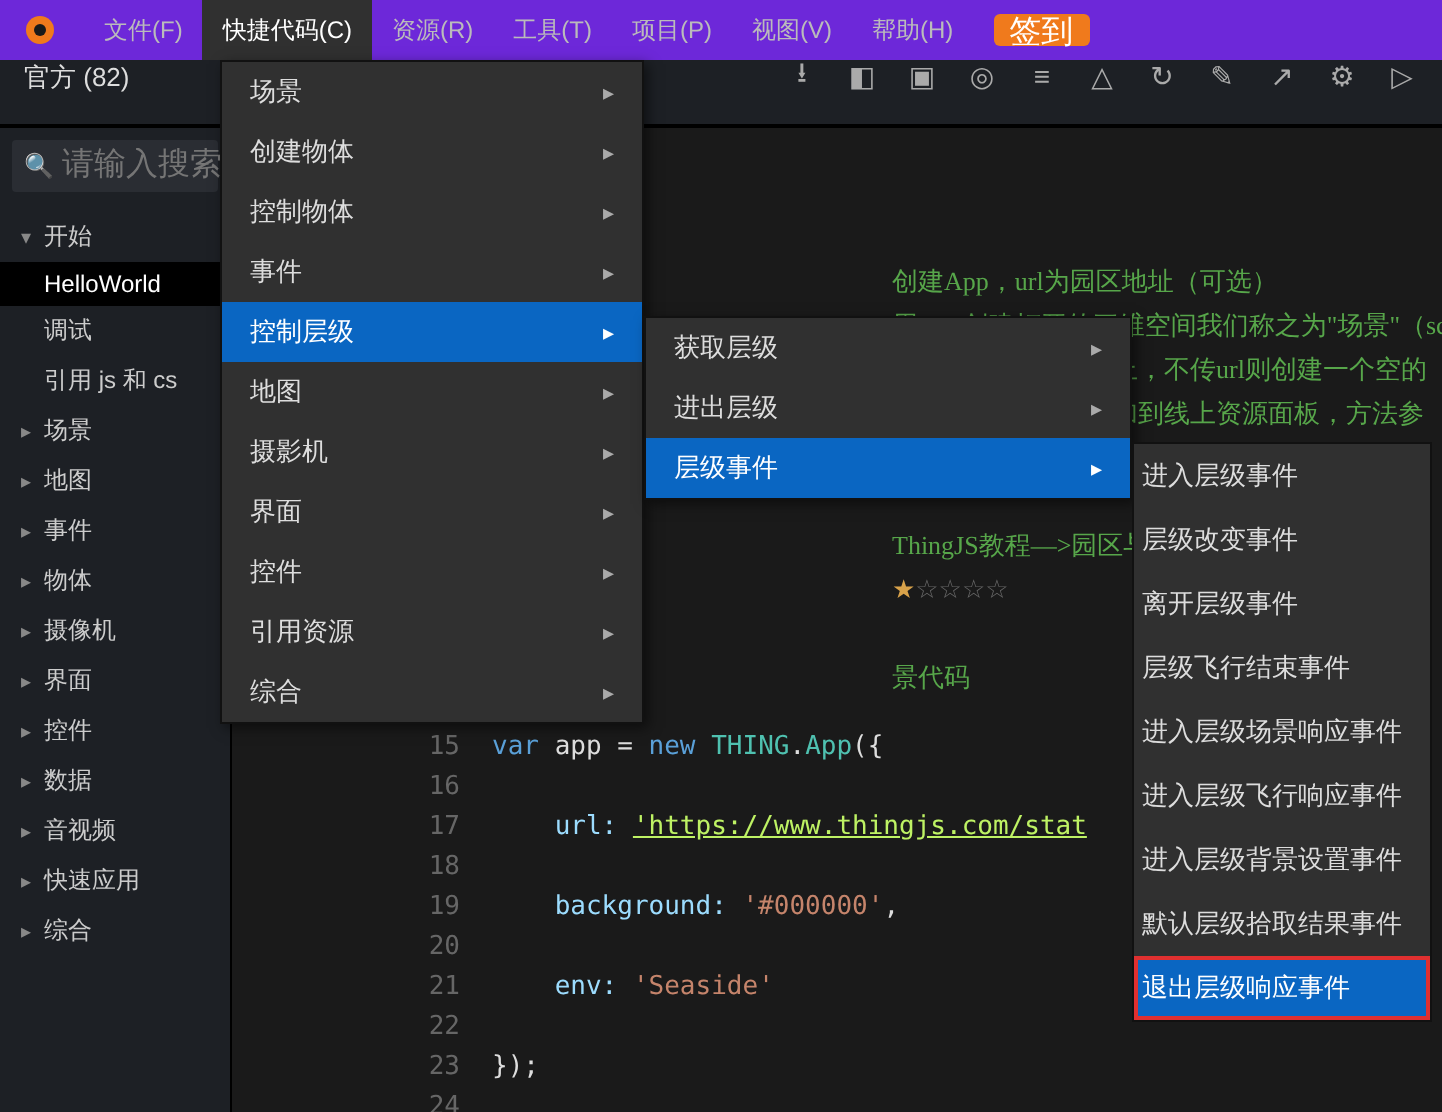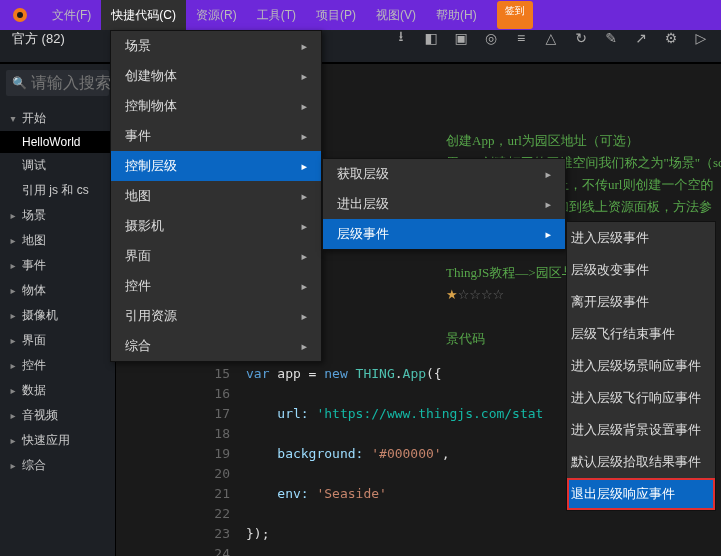--- a/index.html
+++ b/index.html
@@ -17,22 +17,22 @@
     padding-left: 10px;
   }
   .logo { width: 20px; height: 20px; margin-right: 12px; display:flex; align-items:center; justify-content:center; }
   .menu-item {
     padding: 0 10px; height: 30px; line-height: 30px;
     color: #bbb; cursor: default;
   }
   .menu-item.active { background: #303030; color:#fff }
   .signin {
     margin-left: 10px; background: #f07a1c; color: #fff;
-    padding: 2px 8px; border-radius: 3px; height:28px; line-height:16px;
-    font-size: 10px;
+    padding: 2px 8px; border-radius: 3px; height:16px; line-height:16px;
+    font-size: 16px;
   }
   
   .toolbar {
     display: flex; justify-content: space-between;
     height: 34px; background: #1d2025; border-bottom: 2px solid #000;
     padding: 0 12px;
   }
   .toolbar-left { color:#ddd; font-size:13px }
   .toolbar-right { display:flex; gap:14px; color:#aaa; font-size:14px }
   .toolbar-right .icon { width:16px; height:16px; display:inline-flex; align-items:center; justify-content:center; color:#aaa }
@@ -70,21 +70,21 @@
     font-size:13px; line-height:20px; padding-right:8px;
   }
   .code {
     position:absolute; left:130px; top:280px; right:0;
     font-family:Consolas,monospace; font-size:13px; line-height:20px;
     white-space:pre; color:#ddd;
   }
   .kw { color:#5aa0d8 }
   .cls { color:#4fc1b0 }
   .str { color:#c5846b }
-  .url { color:#14b8a6; }
+  .url { color:#bef264; text-decoration:underline }
   .prop { color:#9cdcfe }
   .stars { color:#d8a24a }
   .stars .off { color:#666 }
   .greenline { color:#57a64a; white-space:nowrap; overflow:hidden }
   .overlay-text {
     position:absolute; left:330px; top:66px; right:0;
     font-family:"Microsoft YaHei"; font-size:13px; line-height:22px;
   }
   
   .dropdown {

